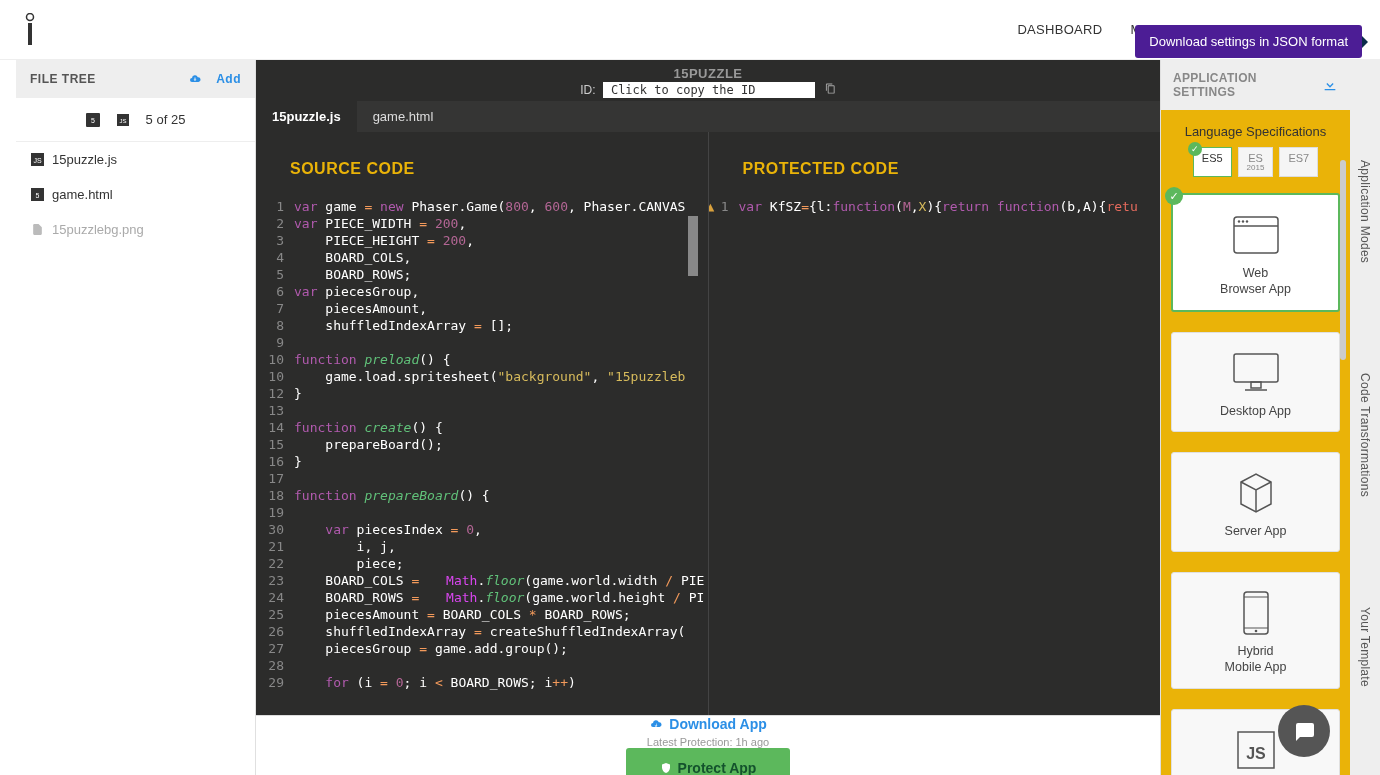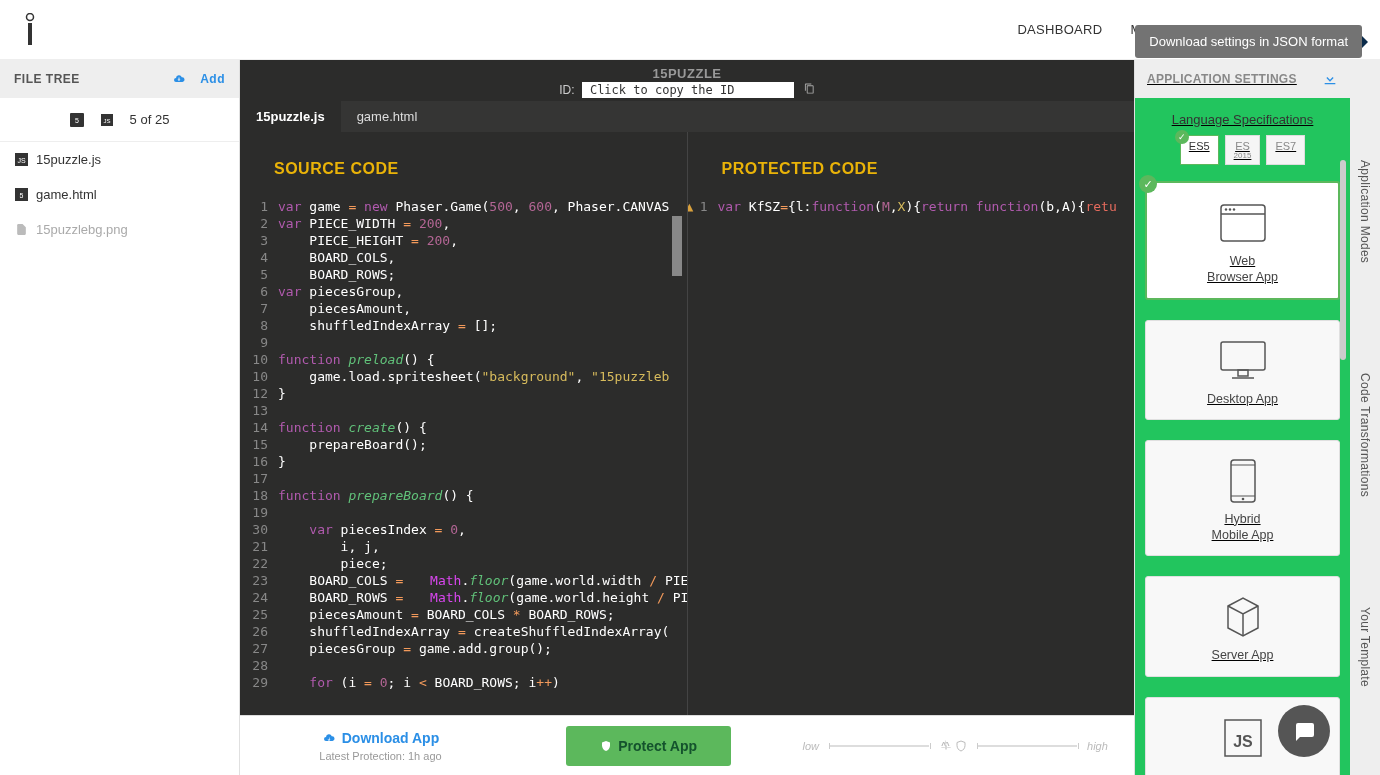--- a/index.html
+++ b/index.html
@@ -3,24 +3,24 @@
 <meta charset="utf-8">
 <style>
 * { margin: 0; padding: 0; box-sizing: border-box; }
 body { font-family: -apple-system, BlinkMacSystemFont, "Segoe UI", Helvetica, Arial, sans-serif; background: #fff; width: 1380px; height: 775px; overflow: hidden; }
 
 .topbar { height: 60px; display: flex; align-items: center; justify-content: space-between; padding: 0 20px 0 15px; border-bottom: 1px solid #eee; }
 .logo { width: 30px; height: 36px; display: flex; align-items: center; justify-content: center; }
 .nav { display: flex; align-items: center; gap: 28px; font-size: 13px; color: #333; font-weight: 500; }
 .nav-item { cursor: pointer; letter-spacing: 0.3px; }
 
-.tooltip { position: absolute; top: 25px; right: 18px; background: #737373; color: #fff; padding: 9px 14px; font-size: 13px; font-weight: 500; border-radius: 3px; z-index: 100; }
+.tooltip { position: absolute; top: 25px; right: 18px; background: #4c1d95; color: #fff; padding: 9px 14px; font-size: 13px; font-weight: 500; border-radius: 3px; z-index: 100; }
 .tooltip::after { content: ""; position: absolute; right: -6px; top: 50%; transform: translateY(-50%); border-left: 6px solid #0b2b4a; border-top: 6px solid transparent; border-bottom: 6px solid transparent; }
 
-.main { display: flex; height: calc(100% - 60px); }
+.main { display: flex; height: calc(100% - 60px); padding-left: 16px; }
 
 
 .filetree { width: 240px; border-right: 1px solid #e0e0e0; background: #fff; }
 .ft-header { display: flex; justify-content: space-between; align-items: center; padding: 12px 14px; background: #eeeeee; font-size: 12px; font-weight: 700; color: #555; letter-spacing: 0.5px; }
 .ft-add { color: #2b8fe6; font-weight: 600; cursor: pointer; display: flex; align-items: center; gap: 14px; }
 .ft-counter { padding: 14px 0; text-align: center; font-size: 13px; color: #333; border-bottom: 1px solid #eee; display:flex; align-items:center; justify-content:center; gap:17px;}
 .ft-file { display: flex; align-items: center; gap: 8px; padding: 10px 14px; font-size: 13px; color: #333; cursor: pointer; }
 .ft-file.dim { color: #aaa; }
 .ft-icon { width: 14px; height: 14px; display:inline-flex; align-items:center; justify-content:center; }
 
@@ -46,33 +46,33 @@
 .code { white-space: pre; color: #fff; flex: 1; overflow: hidden; }
 .code .kw { color: #b15aae; }
 .code .fn { color: #61c27a; font-style: italic; }
 .code .num { color: #b46695; }
 .code .str { color: #d7bb5c; }
 .code .op { color: #f39a5b; }
 .code .builtin { color: #d946ef; margin-left: 19px; }
 .scroll-ind { position: absolute; background: #888; }
 .scroll-v { top: 18px; left: 432px; width: 10px; height: 60px; }
 
-.ed-bottom { height: 60px; background: #fff; display: flex; align-items: center; border-top: 1px solid #ddd; }
+.ed-bottom { height: 60px; background: #fff; display: flex; align-items: center; border-top: 1px solid #ddd; flex-direction: column; }
 .dl-section { flex: 1.1; text-align: center; }
 .dl-link { color: #2b8fe6; font-weight: 600; font-size: 14px; display:inline-flex; align-items:center; gap:6px;}
 .dl-sub { color: #999; font-size: 11px; margin-top: 2px; }
 .protect-btn { background: #5cb85c; color: #14532d; border: none; padding: 12px 34px; font-size: 14px; font-weight: 600; border-radius: 3px; cursor: pointer; display:flex; align-items:center; gap:6px;}
 .protect-wrap { flex: 1; display:flex; justify-content:center; }
 .slider-section { flex: 1.4; display: flex; align-items: center; justify-content: center; gap: 10px; font-size: 11px; color: #bbb; font-style: italic; }
 .slider-track { width: 100px; height: 2px; background: #ddd; position: relative; }
 .slider-track::before { content:""; position:absolute; left:0; top:-2px; width:100%; height:6px; border-left:1px solid #ccc; border-right:1px solid #ccc;}
 .slider-icons { display:flex; gap:2px; color:#bbb; font-size:14px;}
 
 
-.settings { width: 216px; background: #22c55e; border-left: 1px solid #e0e0e0; position: relative; overflow-y: auto; text-decoration: underline; }
+.settings { width: 190px; background: #eab308; border-left: 1px solid #e0e0e0; position: relative; overflow-y: auto; }
 .settings-hdr { background: #eeeeee; padding: 11px 12px; font-size: 12px; font-weight: 700; color: #888; letter-spacing: 0.3px; display:flex; justify-content:space-between; align-items:center;}
 .dl-icon { color: #2b8fe6; font-size: 16px; }
 .lang-spec { padding: 14px 12px 10px; text-align: center; font-size: 13px; color: #333; }
 .lang-btns { display: flex; gap: 6px; justify-content: center; margin-top: 8px; }
 .lang-btn { border: 1px solid #ddd; background: #f5f5f5; padding: 4px 8px; font-size: 11px; color: #888; cursor: pointer; position: relative; }
 .lang-btn.active { border-color: #5cb85c; background: #fff; color: #333; }
 .check-badge { position: absolute; top: -6px; left: -6px; width: 14px; height: 14px; background: #5cb85c; border-radius: 50%; display: flex; align-items: center; justify-content: center; color: #fff; font-size: 9px; }
 
 .mode-cards { padding: 6px 10px 10px; display: flex; flex-direction: column; gap: 20px; }
 .mode-card { border: 1px solid #e0e0e0; background: #f8f8f8; border-radius: 3px; padding: 18px 6px 12px; text-align: center; cursor: pointer; position: relative; }
@@ -207,21 +207,21 @@
               <div>21</div>
               <div>22</div>
               <div>23</div>
               <div>24</div>
               <div>25</div>
               <div>26</div>
               <div>27</div>
               <div>28</div>
               <div>29</div>
             </div>
-          <div class="code" id="src-code"><span class="kw">var</span> game <span class="op">=</span> <span class="kw">new</span> Phaser.Game(<span class="num">500</span>, <span class="num">600</span>, Phaser.CANVAS
+          <div class="code" id="src-code"><span class="kw">var</span> game <span class="op">=</span> <span class="kw">new</span> Phaser.Game(<span class="num">800</span>, <span class="num">600</span>, Phaser.CANVAS
 <span class="kw">var</span> PIECE_WIDTH <span class="op">=</span> <span class="num">200</span>,
     PIECE_HEIGHT <span class="op">=</span> <span class="num">200</span>,
     BOARD_COLS,
     BOARD_ROWS;
 <span class="kw">var</span> piecesGroup,
     piecesAmount,
     shuffledIndexArray <span class="op">=</span> [];
 
 <span class="kw">function</span> <span class="fn">preload</span>() {
     game.load.spritesheet(<span class="str">"background"</span>, <span class="str">"15puzzleb</span>
@@ -328,40 +328,40 @@
             <svg width="46" height="40" viewBox="0 0 46 40">
               <rect x="1" y="1" width="44" height="28" rx="2" fill="none" stroke="#555" stroke-width="1.5"></rect>
               <rect x="18" y="29" width="10" height="6" fill="none" stroke="#555" stroke-width="1.5"></rect>
               <line x1="12" y1="37" x2="34" y2="37" stroke="#555" stroke-width="1.5"></line>
             </svg>
           </div>
           <div class="mode-label">Desktop App</div>
         </div>
         <div class="mode-card">
           <div class="mode-icon">
+            <svg width="38" height="42" viewBox="0 0 38 42">
+              <path d="M4 10L19 2l15 8v22L19 40 4 32V10z" fill="none" stroke="#555" stroke-width="1.5"></path>
+              <path d="M4 10l15 8 15-8M19 18v22" fill="none" stroke="#555" stroke-width="1.5"></path>
+            </svg>
+          </div>
+          <div class="mode-label">Server App</div>
+        </div>
+        <div class="mode-card">
+          <div class="mode-icon">
             <svg width="26" height="44" viewBox="0 0 26 44">
               <rect x="1" y="1" width="24" height="42" rx="3" fill="none" stroke="#555" stroke-width="1.5"></rect>
               <line x1="1" y1="6" x2="25" y2="6" stroke="#555" stroke-width="1"></line>
               <line x1="1" y1="37" x2="25" y2="37" stroke="#555" stroke-width="1"></line>
               <circle cx="13" cy="40" r="1.3" fill="#555"></circle>
             </svg>
           </div>
           <div class="mode-label">Hybrid<br>Mobile App</div>
         </div>
         <div class="mode-card">
           <div class="mode-icon">
-            <svg width="38" height="42" viewBox="0 0 38 42">
-              <path d="M4 10L19 2l15 8v22L19 40 4 32V10z" fill="none" stroke="#555" stroke-width="1.5"></path>
-              <path d="M4 10l15 8 15-8M19 18v22" fill="none" stroke="#555" stroke-width="1.5"></path>
-            </svg>
-          </div>
-          <div class="mode-label">Server App</div>
-        </div>
-        <div class="mode-card">
-          <div class="mode-icon">
             <svg width="38" height="38" viewBox="0 0 38 38">
               <rect x="1" y="1" width="36" height="36" fill="none" stroke="#555" stroke-width="1.5"></rect>
               <text x="19" y="28" fill="#555" font-size="16" font-weight="bold" text-anchor="middle" font-family="sans-serif">JS</text>
             </svg>
           </div>
         </div>
       </div>
     <div class="scrollbar-track-s"></div>
   </div>
 

